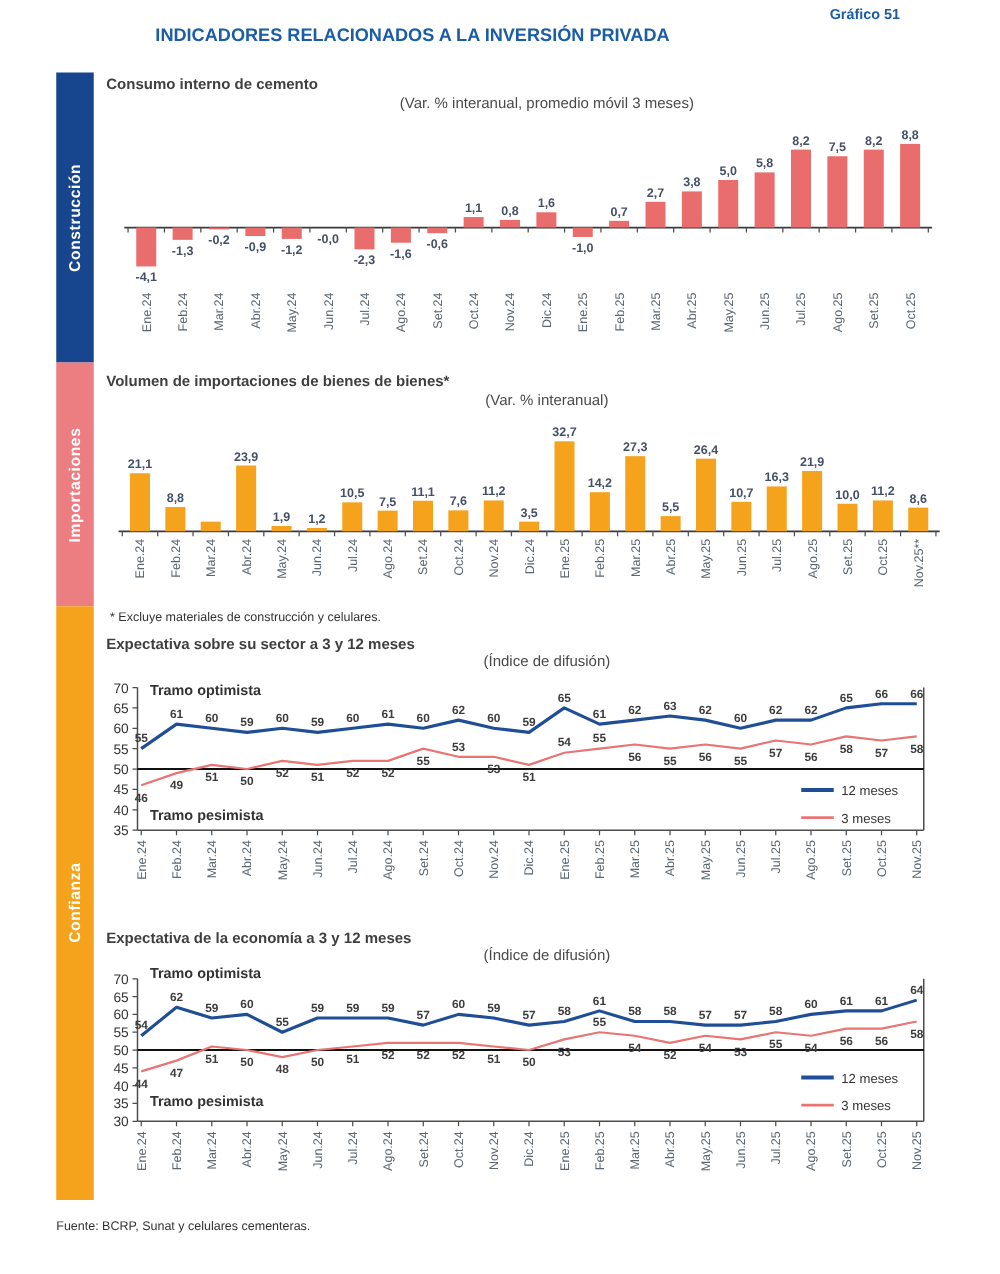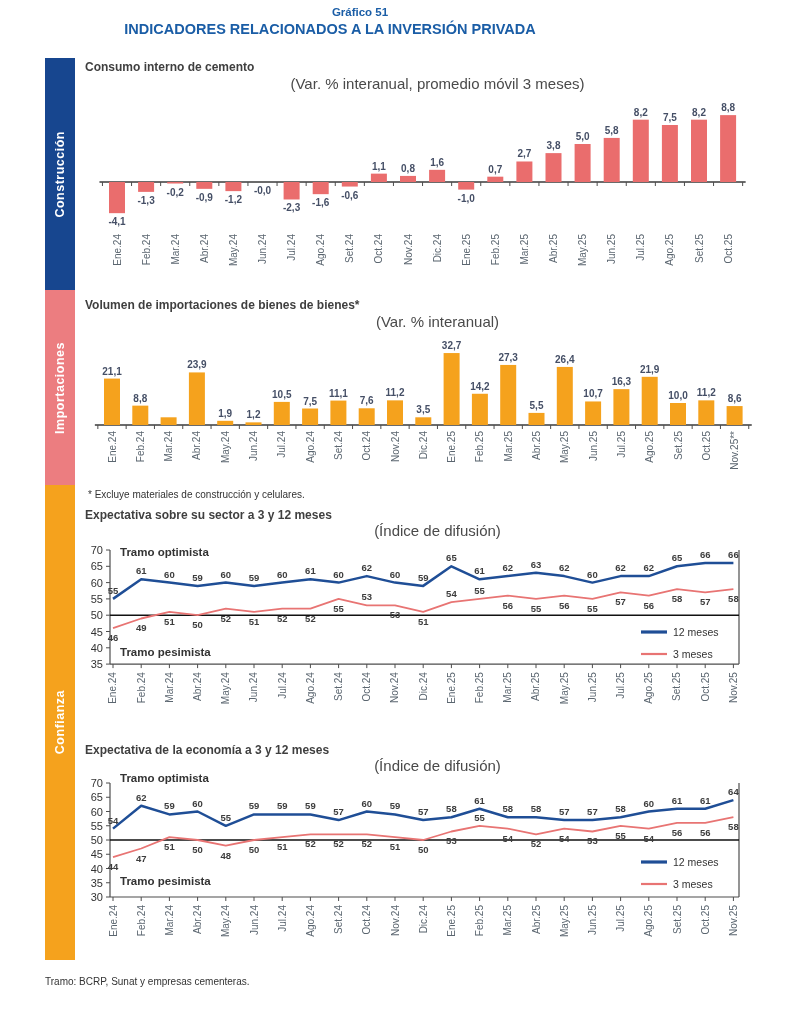--- a/index.html
+++ b/index.html
@@ -1,22 +1,22 @@
 <!DOCTYPE html>
 <html><head>
 <meta charset="utf-8">
 <style>
   html,body{margin:0;padding:0;background:#fff;}
   body{width:800px;height:1019px;position:relative;overflow:hidden;
        font-family:"Liberation Sans","DejaVu Sans",sans-serif;color:#404040;}
   .abs{position:absolute;}
-  .hdr-small{top:6px;left:0;width:720px;text-align:center;font-size:11.5px;font-weight:bold;color:#1A5DA6;}
+  .hdr-small{top:6px;left:0;width:720px;text-align:right;font-size:11.5px;font-weight:bold;color:#1A5DA6;}
   .hdr-main{top:21px;left:0;width:660px;text-align:center;font-size:14.5px;font-weight:bold;color:#1A5DA6;}
   .c-title{left:85px;width:705px;text-align:left;font-size:12px;font-weight:bold;color:#3f3f3f;}
-  .c-sub{left:85px;width:705px;text-align:center;font-size:15px;color:#4a4a4a;}
+  .c-sub{left:85px;width:705px;text-align:center;font-size:12px;color:#4a4a4a;}
   .sidebar{left:45px;width:30px;display:flex;flex-direction:column;}
   .sb-sec{display:flex;align-items:center;justify-content:center;}
   .sb-sec span{writing-mode:vertical-rl;transform:rotate(180deg);color:#fff;font-weight:bold;font-size:12.5px;letter-spacing:.5px;}
   .foot{font-size:10px;color:#333;}
   svg text{font-family:"Liberation Sans","DejaVu Sans",sans-serif;}
 </style>
 </head>
 <body>
 
 <div class="abs hdr-small">Gráfico 51</div>
@@ -513,13 +513,13 @@
       <text x="510.9" y="133" font-size="10" fill="#5b6670" text-anchor="end" transform="rotate(-90,510.9,133)">Jun.25</text>
       <text x="539.0999999999999" y="133" font-size="10" fill="#5b6670" text-anchor="end" transform="rotate(-90,539.0999999999999,133)">Jul.25</text>
       <text x="567.3" y="133" font-size="10" fill="#5b6670" text-anchor="end" transform="rotate(-90,567.3,133)">Ago.25</text>
       <text x="595.5" y="133" font-size="10" fill="#5b6670" text-anchor="end" transform="rotate(-90,595.5,133)">Set.25</text>
       <text x="623.6999999999999" y="133" font-size="10" fill="#5b6670" text-anchor="end" transform="rotate(-90,623.6999999999999,133)">Oct.25</text>
       <text x="651.9" y="133" font-size="10" fill="#5b6670" text-anchor="end" transform="rotate(-90,651.9,133)">Nov.25</text>
     </g>
   </svg>
 
 <div class="abs foot" style="left:45px;top:1020px;">** Preliminar.</div>
-<div class="abs foot" style="left:45px;top:976px;">Tramo: BCRP, Sunat y empresas cementeras.</div>
+<div class="abs foot" style="left:45px;top:976px;">Fuente: BCRP, Sunat y celulares cementeras.</div>
 
 </body></html>

